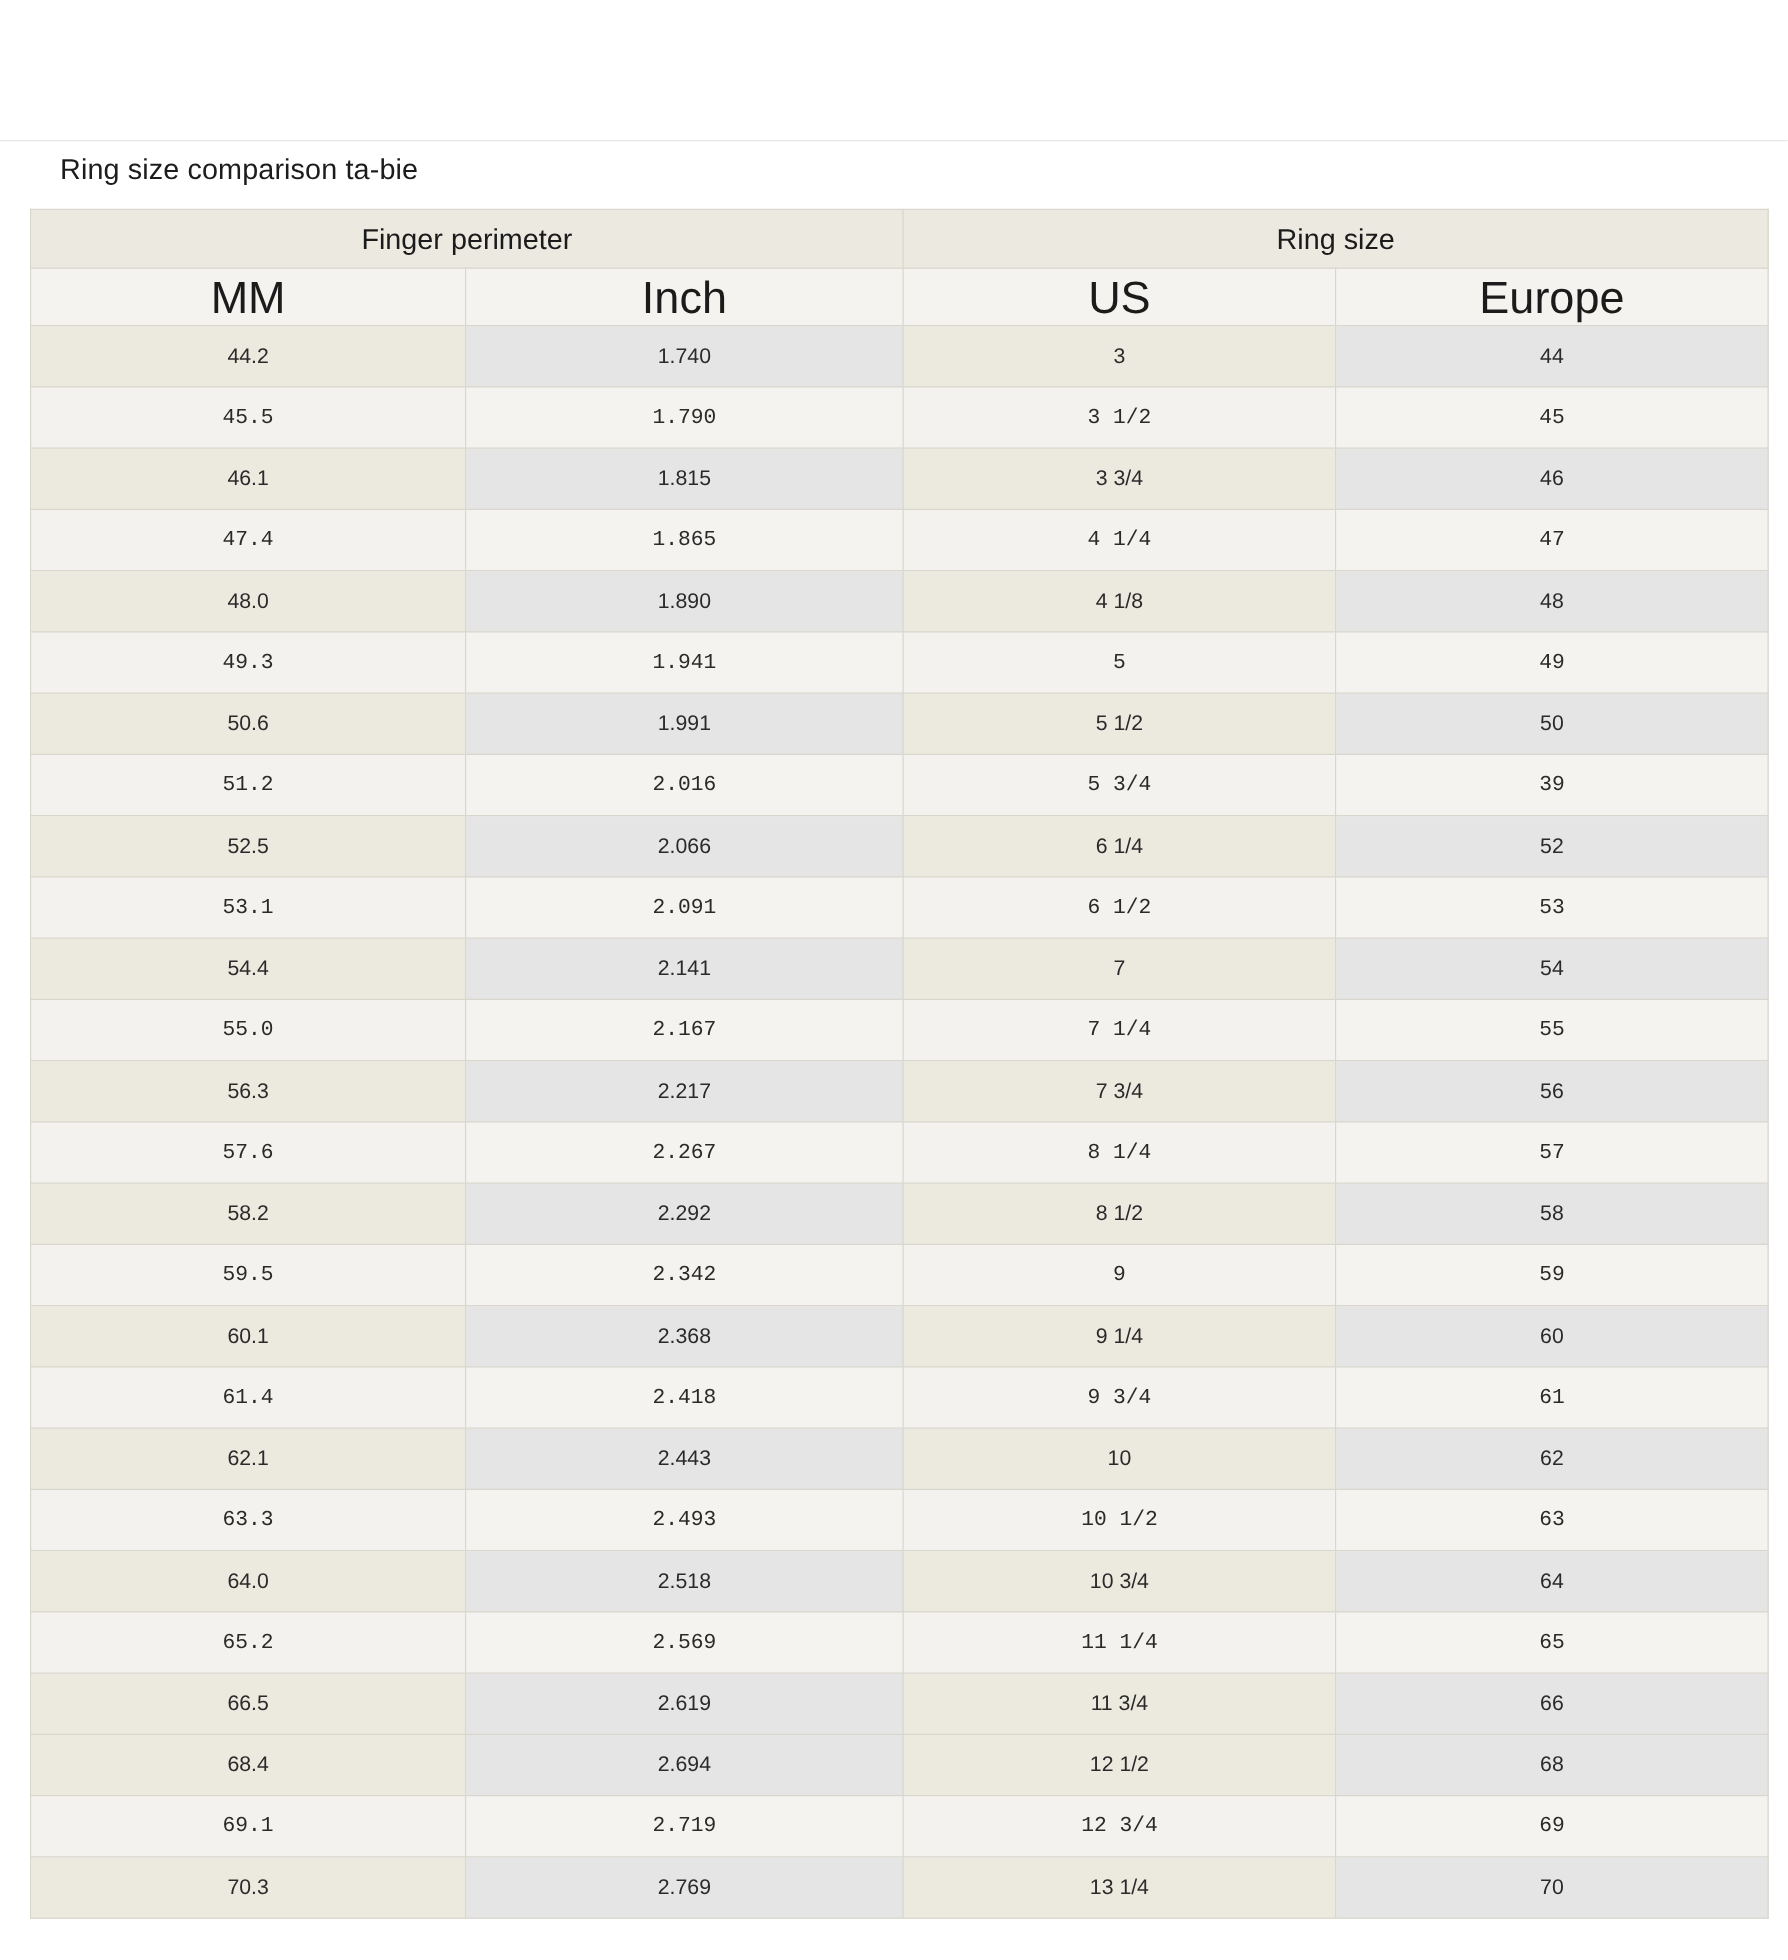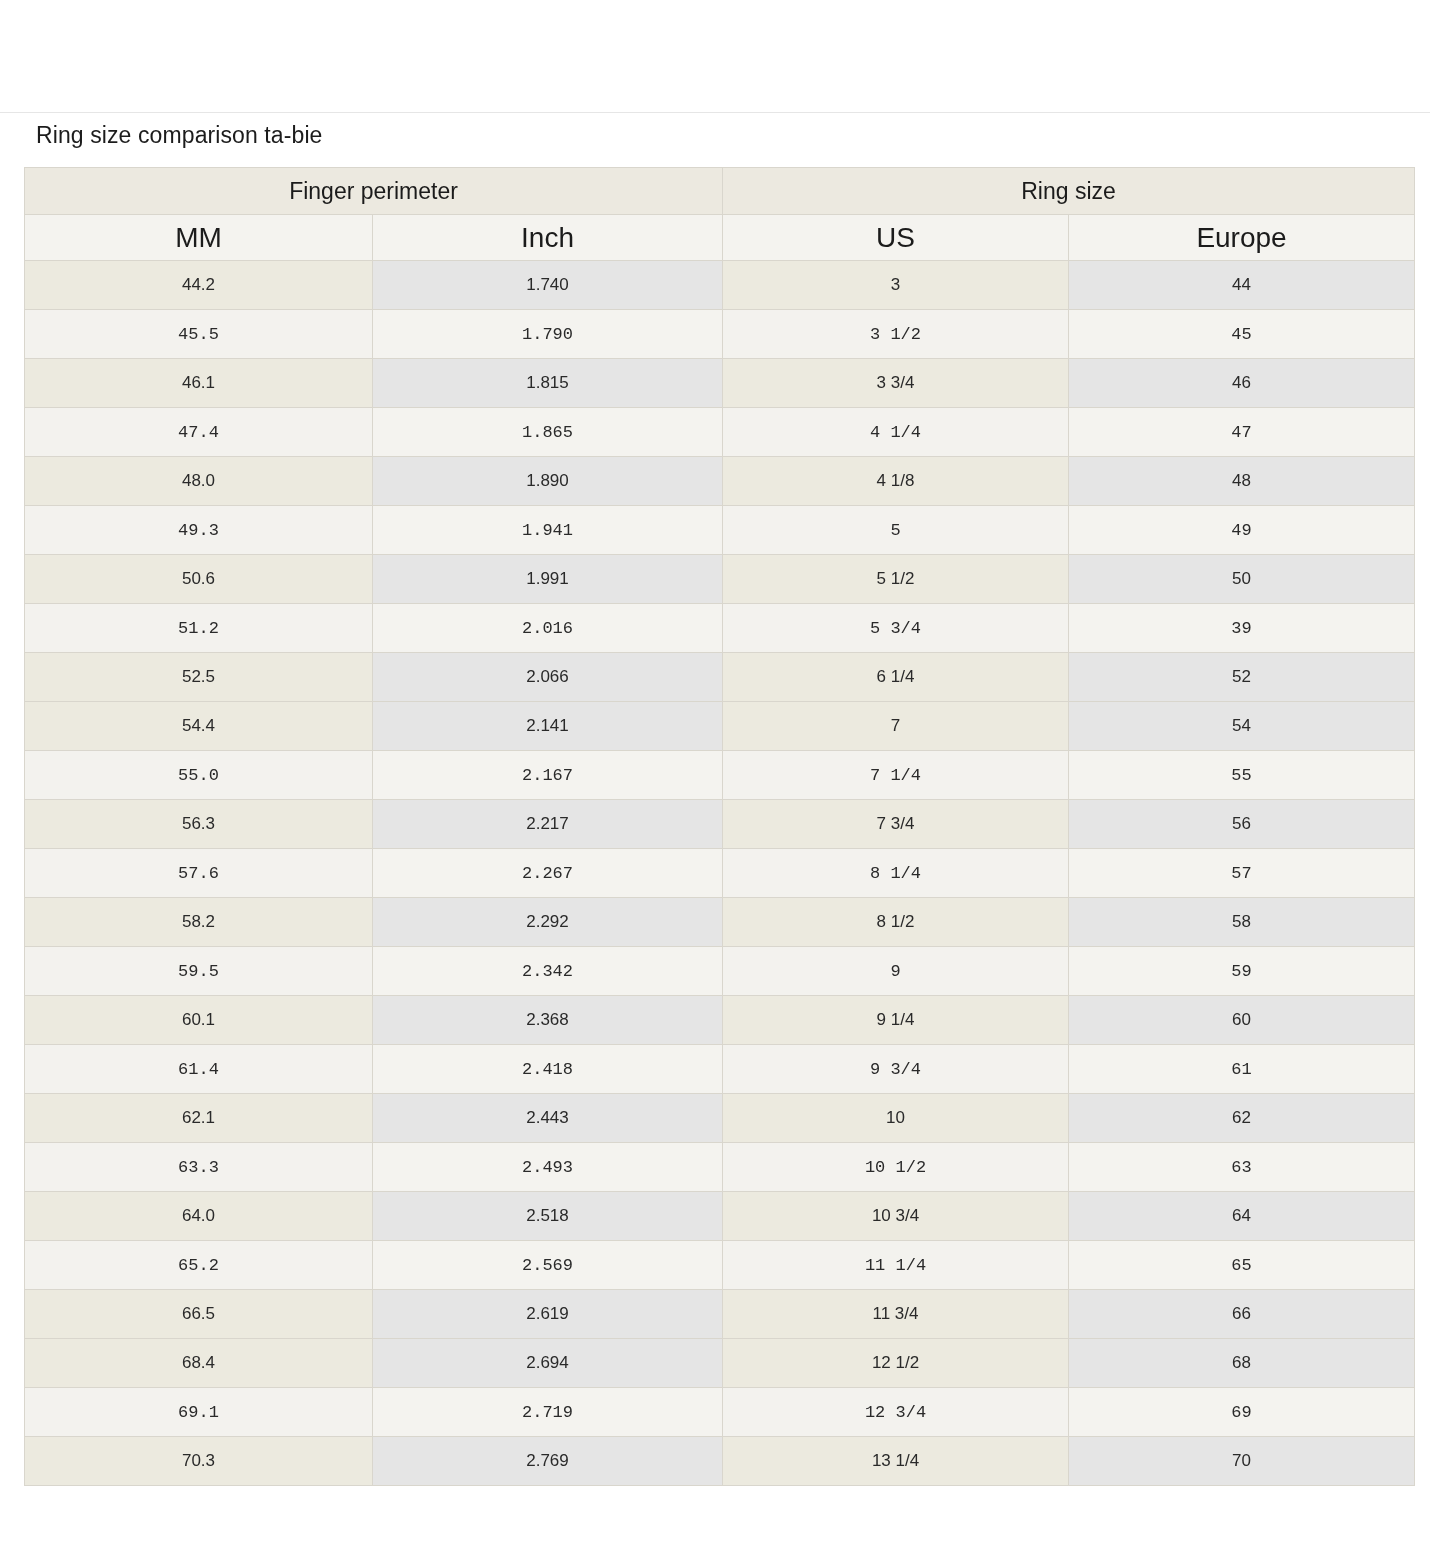--- a/index.html
+++ b/index.html
@@ -39,21 +39,21 @@
     display: flex;
     justify-content: space-between;
     align-items: center;
     opacity: 0.07;
     font-size: 22px;
     color: #444;
   }
   .title {
     position: absolute;
     top: 120px;
-    left: 36px;
+    left: 48px;
     font-size: 23px;
     line-height: 30px;
     color: #1c1c1c;
     letter-spacing: 0.1px;
   }
   .table-wrap {
     position: absolute;
     top: 167px;
     left: 24px;
     width: 1390px;
@@ -78,21 +78,21 @@
   tr.group-head th {
     background: #ece9e0;
     font-weight: 400;
     font-size: 23px;
     height: 46px;
     color: #1b1b1b;
   }
   tr.sub-head th {
     background: #f4f3ef;
     font-weight: 400;
-    font-size: 28px;
+    font-size: 36px;
     height: 45px;
     color: #1b1b1b;
     margin-left: 12px;
   }
   tbody td {
     font-size: 17px;
     height: 48px;
     color: #2a2a2a;
     font-weight: 400;
   }
@@ -182,20 +182,26 @@
             <td class="inch">2.016</td>
             <td class="us">5 3/4</td>
             <td class="eu">39</td>
           </tr>
           <tr class="odd">
             <td class="mm">52.5</td>
             <td class="inch">2.066</td>
             <td class="us">6 1/4</td>
             <td class="eu">52</td>
           </tr>
+          <tr class="even">
+            <td class="mm">53.1</td>
+            <td class="inch">2.091</td>
+            <td class="us">6 1/2</td>
+            <td class="eu">53</td>
+          </tr>
           <tr class="odd">
             <td class="mm">54.4</td>
             <td class="inch">2.141</td>
             <td class="us">7</td>
             <td class="eu">54</td>
           </tr>
           <tr class="even">
             <td class="mm">55.0</td>
             <td class="inch">2.167</td>
             <td class="us">7 1/4</td>

